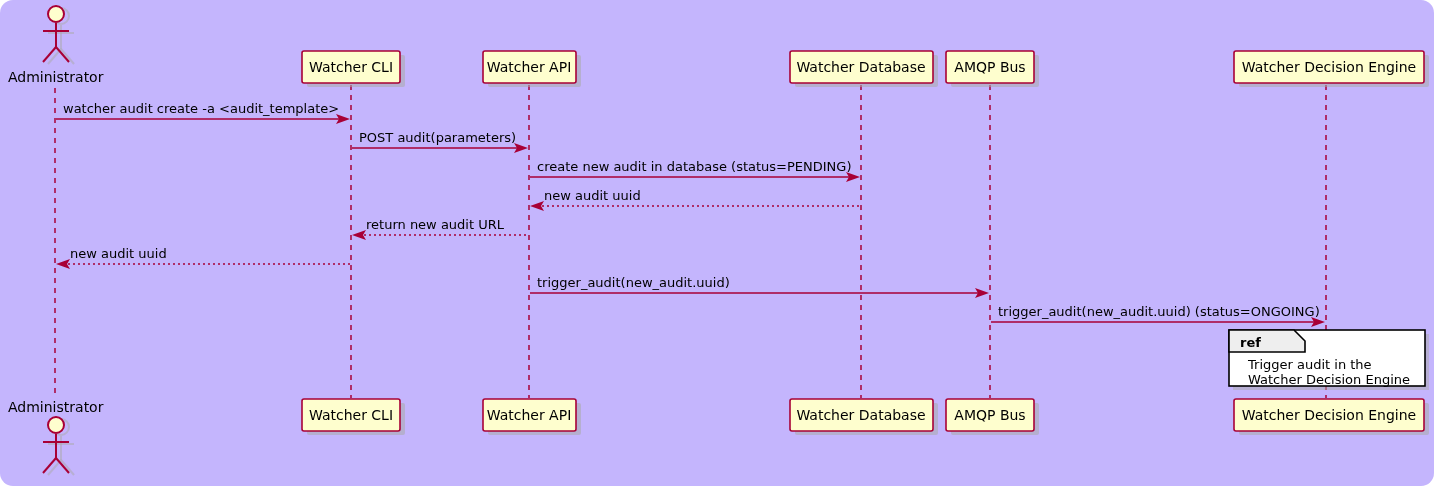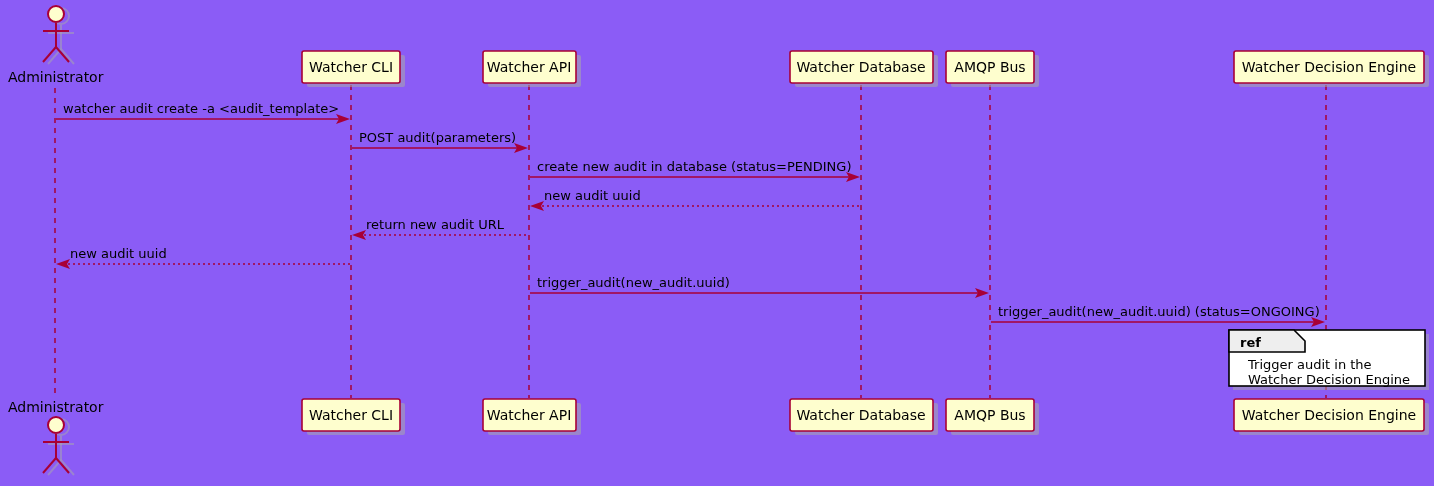--- a/index.html
+++ b/index.html
@@ -7,22 +7,23 @@
     padding: 0;
     background: #FFFFFF;
   }
   body {
     font-family: "DejaVu Sans", sans-serif;
   }
   #diagram-root {
     position: relative;
     width: 1434px;
     height: 486px;
-    background: #8b5cf6;
+    background: #c4b5fd;
     overflow: hidden;
+    border-radius: 13px;
   }
   svg#seq-svg {
     position: absolute;
     left: 0;
     top: 0;
     width: 1434px;
     height: 486px;
   }
   .lifeline {
     stroke: #A80036;

